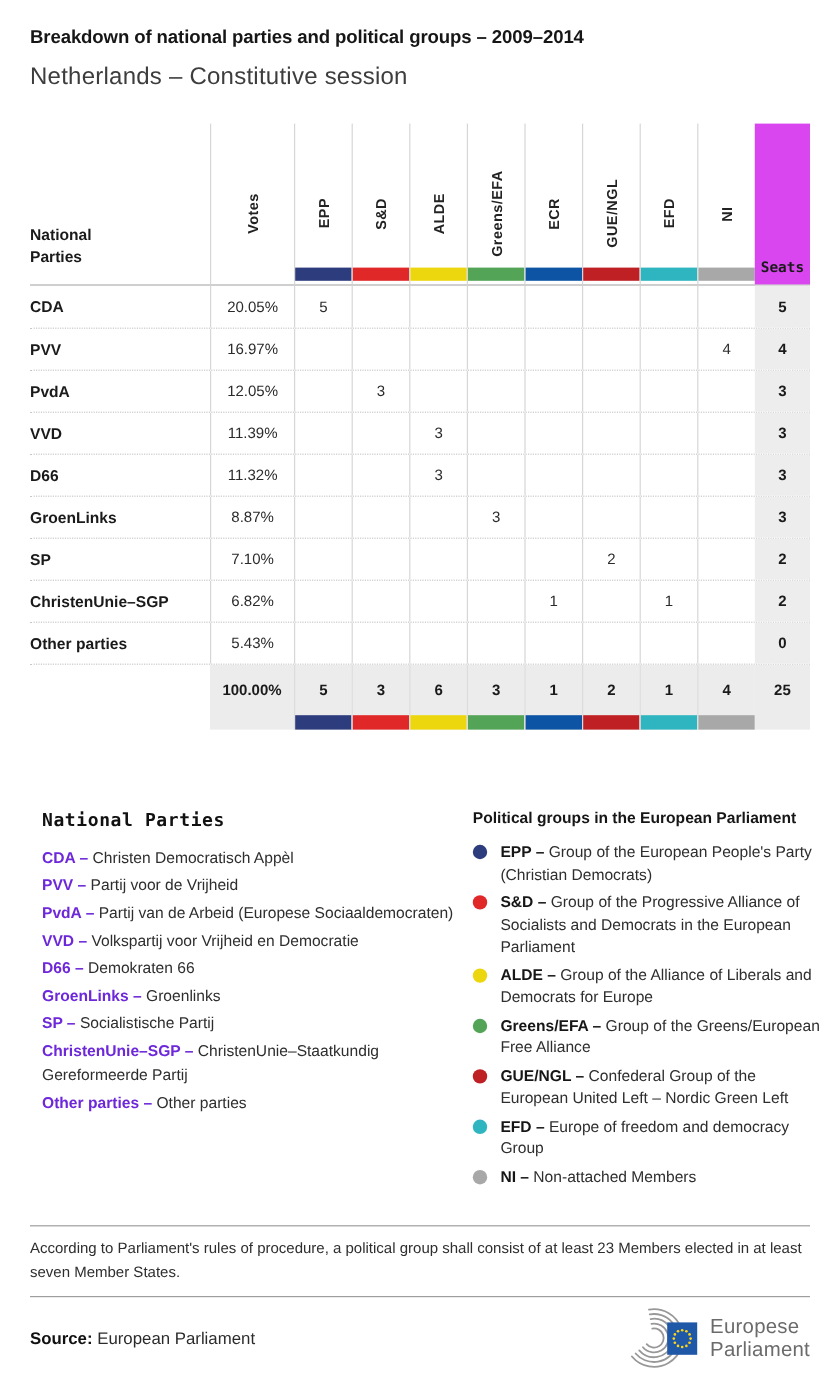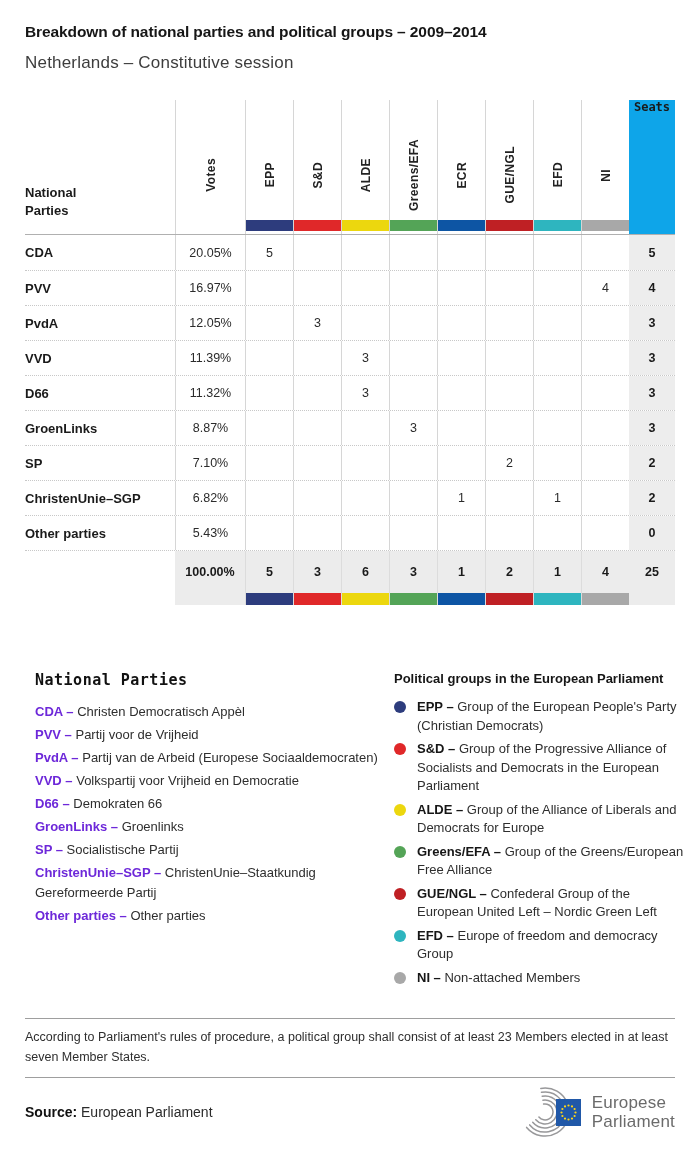--- a/index.html
+++ b/index.html
@@ -2,37 +2,37 @@
 <html><head>
 <meta charset="utf-8">
 <style>
   * { margin:0; padding:0; box-sizing:border-box; }
   html,body { background:#fff; }
   body {
     width:700px; height:1159px; overflow:hidden; position:relative;
     font-family:"Liberation Sans","DejaVu Sans",sans-serif; color:#1f1f1f;
   }
   .title { margin:23px 25px 0; font-size:15.5px; font-weight:700; color:#161616; letter-spacing:-0.1px; }
-  .subtitle { margin:12px 25px 0; font-size:17px; font-weight:400; color:#3d3d3d; letter-spacing:0.2px; }
+  .subtitle { margin:12px 25px 0; font-size:20px; font-weight:400; color:#3d3d3d; letter-spacing:0.2px; }
 
   
   .table { margin:27px 25px 0; width:650px; }
   .cols { display:grid; grid-template-columns:150px 70px repeat(8,48px) 46px; }
   .thead { height:135px; border-bottom:1px solid #b0b0b0; }
   .th { display:flex; flex-direction:column; align-items:center; }
   .col-line { border-left:1px solid #d6d6d6; }
   .vwrap { flex:1 1 auto; display:flex; align-items:center; justify-content:center; padding-top:30px; }
   .vlabel {
     writing-mode:vertical-rl; transform:rotate(180deg);
     font-weight:700; font-size:12px; letter-spacing:0.4px; color:#222; white-space:nowrap;
   }
   .hbar { height:11px; width:100%; margin-bottom:3px; }
   .corner { justify-content:flex-end; align-items:flex-start; padding-bottom:14px;
             font-weight:700; font-size:13px; line-height:18px; color:#1a1a1a; }
-  .seats-th { background:#0ea5e9; justify-content:flex-start; padding-bottom:7px; }
+  .seats-th { background:#d946ef; justify-content:flex-end; padding-bottom:7px; }
   .seats-label { font-family:"DejaVu Sans Mono","Liberation Mono",monospace; font-weight:700; font-size:12px; color:#1a1a1a; }
 
   .tr { height:35px; }
   .tr:not(:first-child) { border-top:1px dotted #c8c8c8; }
   .td { display:flex; align-items:center; justify-content:center; height:100%; font-size:12.5px; color:#2b2b2b; }
   .td.party { justify-content:flex-start; font-weight:700; font-size:13px; color:#1a1a1a; }
   .td.seats { background:#ededed; font-weight:700; color:#1a1a1a; }
 
   .trow { height:55px; border-top:1px dotted #c8c8c8; }
   .tcell { position:relative; display:flex; align-items:center; justify-content:center;

